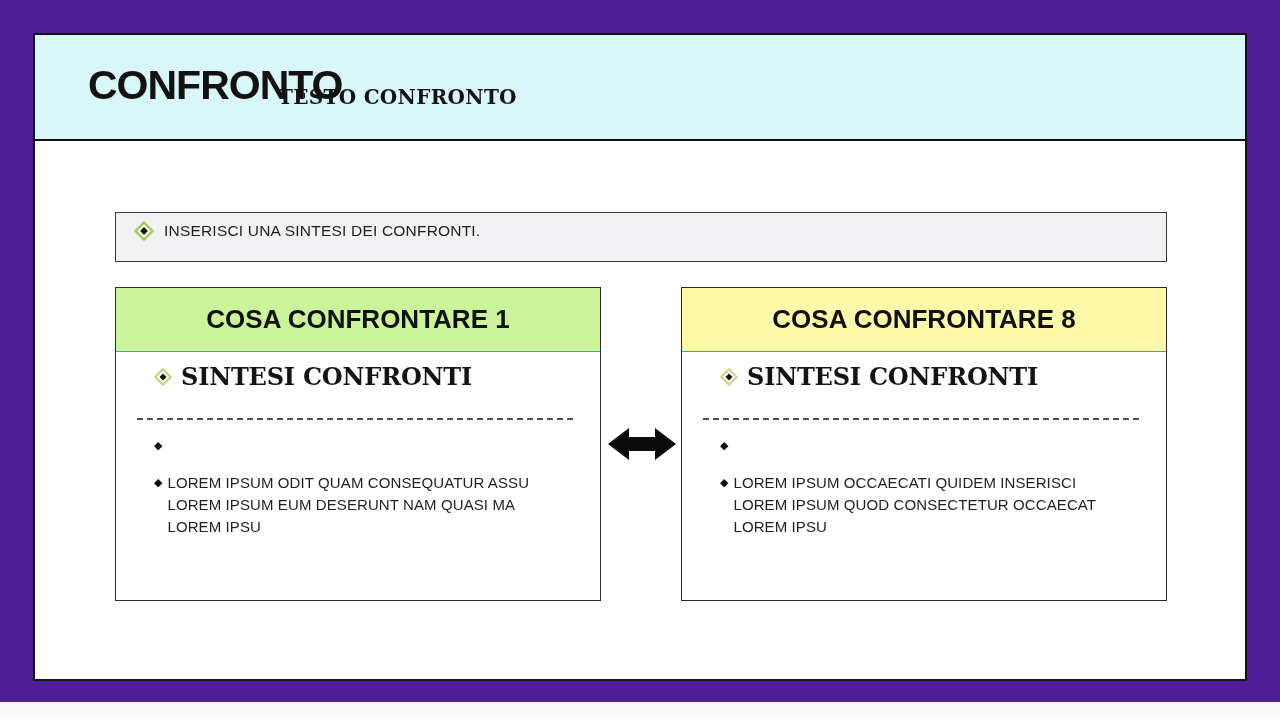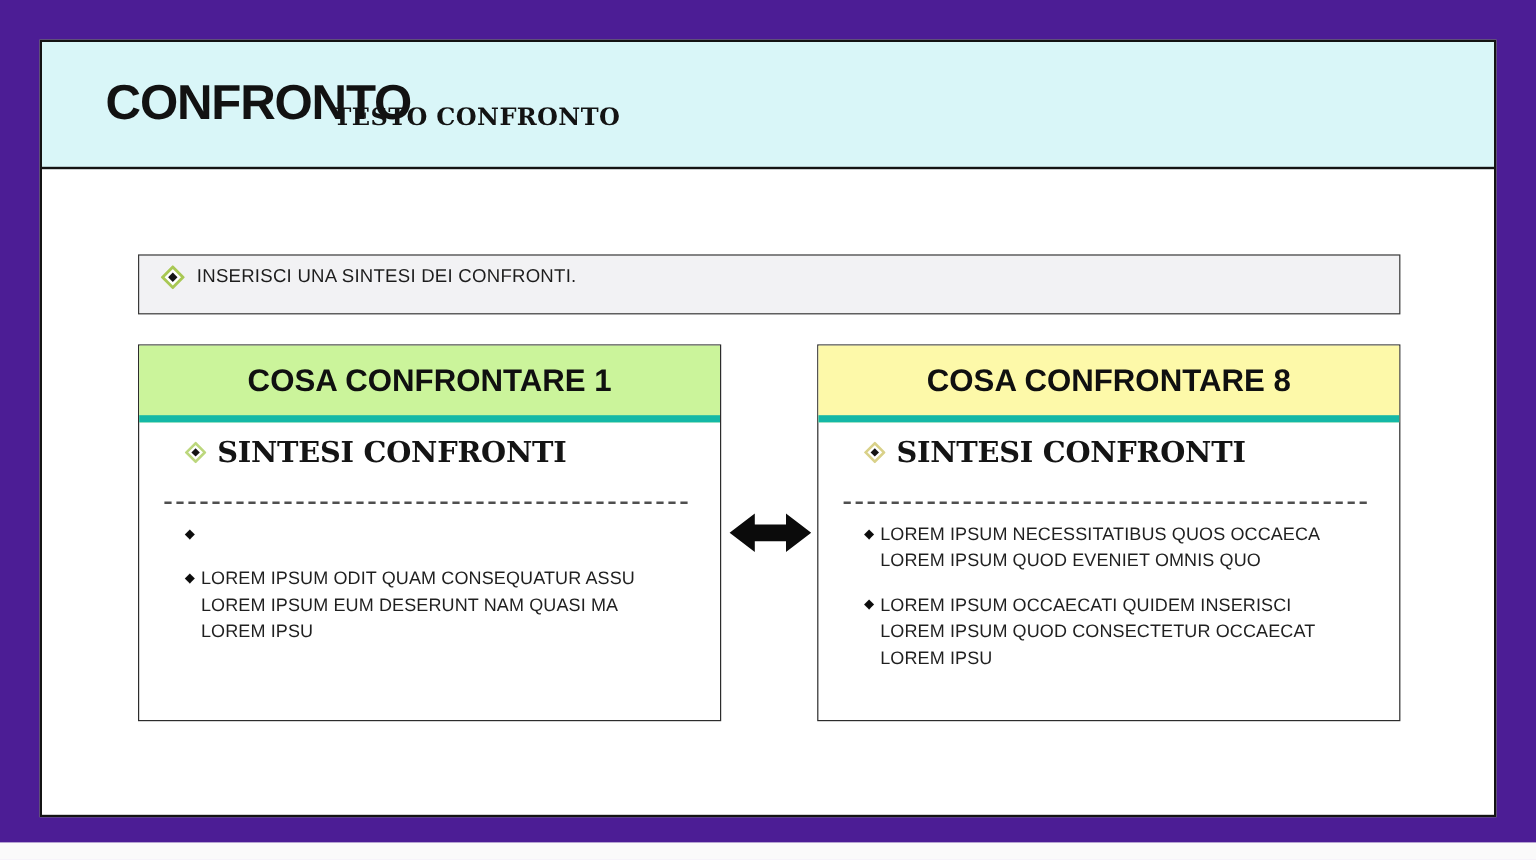--- a/index.html
+++ b/index.html
@@ -35,21 +35,21 @@
   .summary-bar .diamond { width: 20px; height: 20px; flex: 0 0 auto; }
   .summary-text { margin-left: 10px; font-size: 15.5px; color: #1d1d1d; letter-spacing: 0.2px; }
 
   .compare-box {
     position: absolute; top: 252px; width: 486px; height: 314px;
     border: 1px solid #2c2c2c; box-sizing: border-box; background: #ffffff;
   }
   .compare-box.left-box  { left: 80px; }
   .compare-box.right-box { left: 646px; }
   .box-header {
-    height: 64px; border-bottom: 6px solid #14b8a6; box-sizing: border-box;
+    height: 64px; border-bottom: 1px solid #14b8a6; box-sizing: border-box;
     display: flex; align-items: center; justify-content: center;
     font-size: 26px; font-weight: 700; color: #101010; letter-spacing: 0;
   }
   .box-body { position: relative; height: 248px; padding: 8px 26px 0 38px; box-sizing: content-box; }
   .section-heading { display: flex; align-items: center; gap: 9px; }
   .section-heading .diamond { width: 18px; height: 18px; flex: 0 0 auto; }
   .section-title {
     font-family: "DejaVu Serif", "Liberation Serif", serif;
     font-size: 24px; font-weight: 700; letter-spacing: -0.2px; color: #141414;
     line-height: 34px;
@@ -131,22 +131,20 @@
           <svg class="diamond" viewBox="0 0 20 20">
             <path d="M10 1.5 L18.5 10 L10 18.5 L1.5 10 Z" fill="#ffffff" stroke-width="2.4" style="stroke: rgb(217, 209, 137);"></path>
             <path d="M10 6.1 L13.9 10 L10 13.9 L6.1 10 Z" fill="#141414"></path>
           </svg>
           <span class="section-title">SINTESI CONFRONTI</span>
         </div>
         <div class="dashed-sep"></div>
         <div class="bullets">
           <div class="bullet">
             <span class="bullet-marker">◆</span>
-            <span class="bullet-text">LOREM IPSUM NECESSITATIBUS QUOS OCCAECA
-LOREM IPSUM QUOD EVENIET OMNIS QUO</span>
           </div>
           <div class="bullet">
             <span class="bullet-marker">◆</span>
             <span class="bullet-text">LOREM IPSUM OCCAECATI QUIDEM INSERISCI
 LOREM IPSUM QUOD CONSECTETUR OCCAECAT
 LOREM IPSU</span>
           </div>
         </div>
       </div>
     </div>

